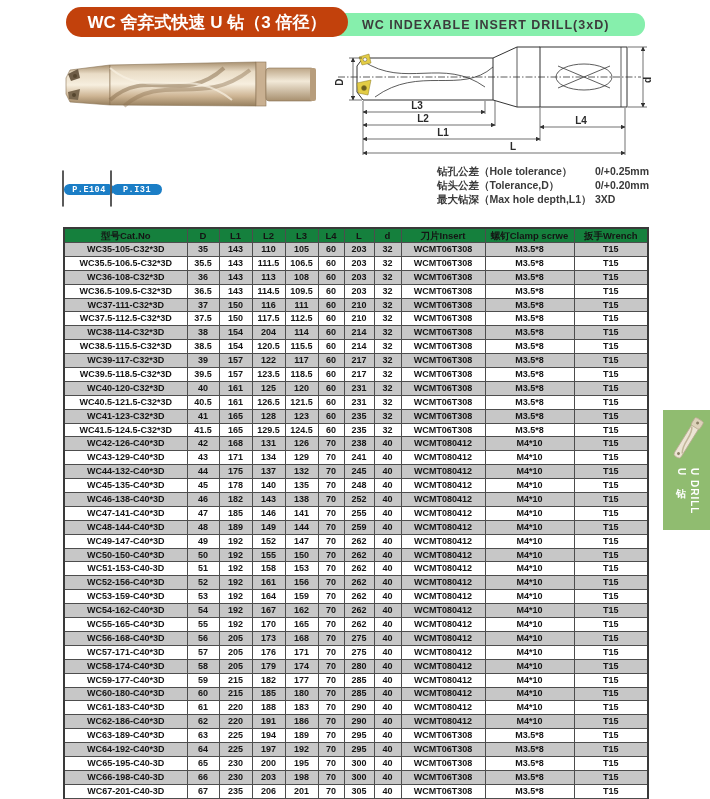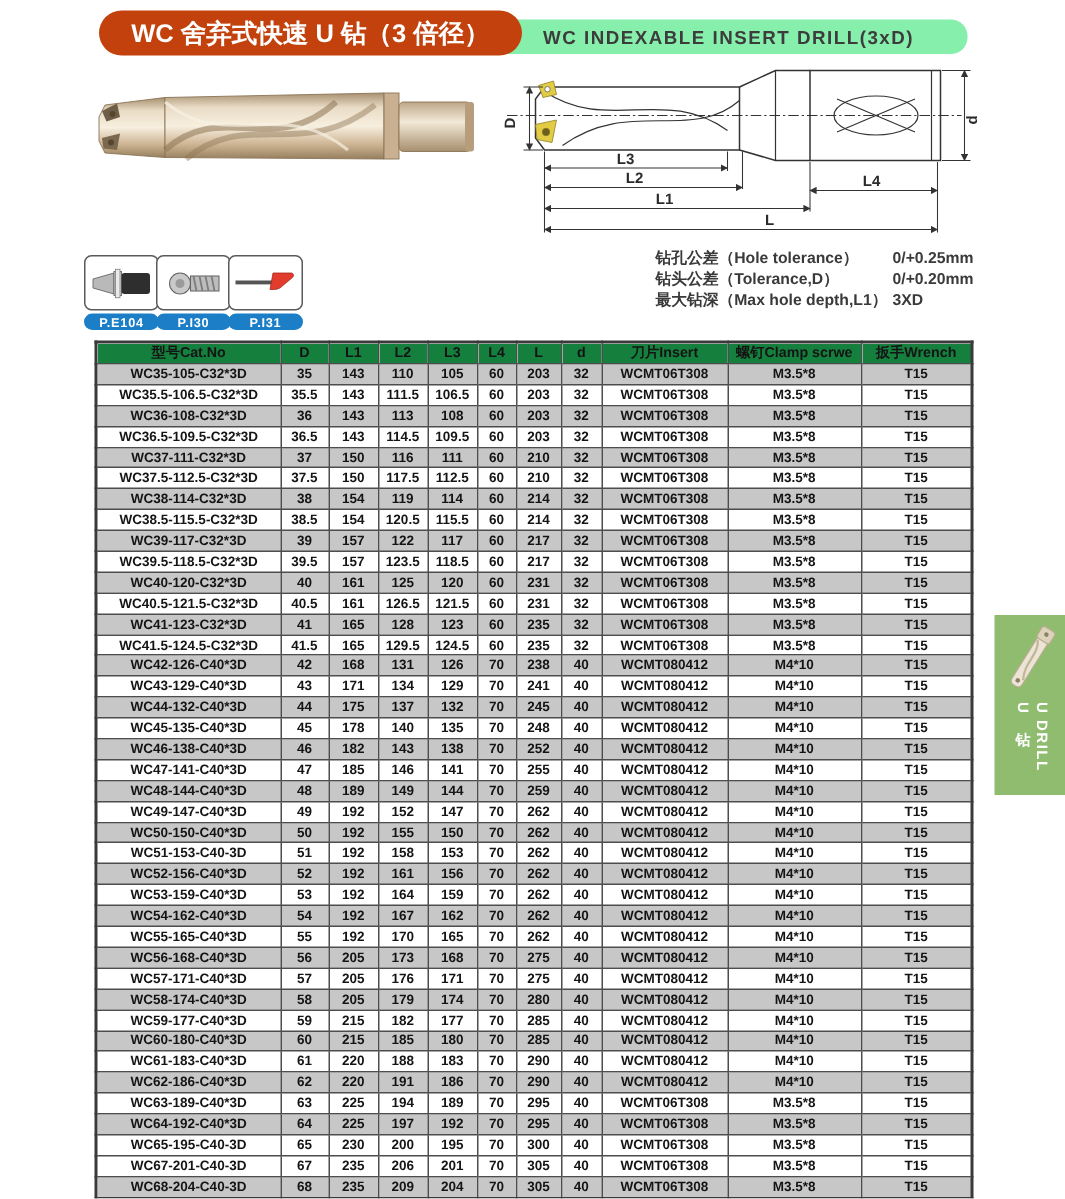--- a/index.html
+++ b/index.html
@@ -21,21 +21,21 @@
   .diagram text{font-size:10px;font-weight:bold;fill:#2b2b2b;}
 
   
   .specs{position:absolute;left:437px;top:165px;width:268px;}
   .spec-row{display:flex;align-items:baseline;height:14px;font-size:10.5px;font-weight:bold;color:#3a3a3a;}
   .spec-label{flex:0 0 158px;white-space:nowrap;}
   .spec-value{white-space:nowrap;}
 
   
   .refs{position:absolute;left:62px;top:170px;display:flex;gap:10px;}
-  .ref{width:38px;display:flex;flex-direction:column;align-items:center;}
+  .ref{width:38px;display:flex;flex-direction:row;align-items:center;font-family:Liberation Mono, monospace;}
   .ref-box{width:48px;height:35px;background:#fff;border:1.5px solid #5a5a5a;border-radius:5px;
     display:flex;align-items:center;justify-content:center;overflow:hidden;}
   .ref-label{margin-top:2px;min-width:50px;height:11px;background:#1b7ec6;border-radius:6px;
     color:#fff;font-size:8.5px;font-weight:bold;display:flex;align-items:center;justify-content:center;
     letter-spacing:.5px;}
 
   
   table.spec{position:absolute;left:63px;top:227px;width:584px;border-collapse:collapse;
     table-layout:fixed;border:2px solid #3a3a3a;}
   table.spec th,table.spec td{border:1px solid #4d4d4d;padding:0;text-align:center;
@@ -182,31 +182,20 @@
           <polygon points="2,8 16,4 16,18 2,14" fill="#b9b9b9" stroke="#666" stroke-width="0.6"></polygon>
           <rect x="16" y="3" width="5" height="16" fill="#d8d8d8" stroke="#666" stroke-width="0.6"></rect>
           <rect x="21" y="4" width="19" height="14" rx="2" fill="#2e2e2e"></rect>
           <rect x="17" y="1.5" width="3" height="19" fill="#e9e9e9" stroke="#777" stroke-width="0.5"></rect>
         </svg>
       </div>
       <div class="ref-label">P.E104</div>
     </div>
     <div class="ref">
       <div class="ref-box">
-        <svg width="40" height="20" viewBox="0 0 40 20">
-          <path d="M4,10 a7,7 0 1 1 14,0 a7,7 0 1 1 -14,0" fill="#c9c9c9" stroke="#666" stroke-width="0.7"></path>
-          <circle cx="11" cy="10" r="3" fill="#9b9b9b"></circle>
-          <rect x="18" y="5" width="19" height="10" fill="#bdbdbd" stroke="#666" stroke-width="0.7"></rect>
-          <path d="M20,5 L22,15 M24,5 L26,15 M28,5 L30,15 M32,5 L34,15" stroke="#7d7d7d" stroke-width="1.2"></path>
-        </svg>
-      </div>
-      <div class="ref-label">P.I30</div>
-    </div>
-    <div class="ref">
-      <div class="ref-box">
         <svg width="42" height="22" viewBox="0 0 42 22">
           <rect x="1" y="9" width="26" height="2.6" fill="#555"></rect>
           <path d="M26,4 L38,4 C40,4 40,6 39,7 L33,12 C31,14 29,15 27,15 L24,15 Z" fill="#e23c2c" stroke="#a32418" stroke-width="0.5"></path>
         </svg>
       </div>
       <div class="ref-label">P.I31</div>
     </div>
   </div>
 
   <table class="spec">
@@ -314,21 +303,21 @@
           <td>210</td>
           <td>32</td>
           <td>WCMT06T308</td>
           <td>M3.5*8</td>
           <td>T15</td>
         </tr>
         <tr class="odd">
           <td>WC38-114-C32*3D</td>
           <td>38</td>
           <td>154</td>
-          <td>119</td>
+          <td>204</td>
           <td>114</td>
           <td>60</td>
           <td>214</td>
           <td>32</td>
           <td>WCMT06T308</td>
           <td>M3.5*8</td>
           <td>T15</td>
         </tr>
         <tr class="even">
           <td>WC38.5-115.5-C32*3D</td>
@@ -719,20 +708,33 @@
           <td>WCMT06T308</td>
           <td>M3.5*8</td>
           <td>T15</td>
         </tr>
         <tr class="even">
           <td>WC65-195-C40-3D</td>
           <td>65</td>
           <td>230</td>
           <td>200</td>
           <td>195</td>
+          <td>70</td>
+          <td>300</td>
+          <td>40</td>
+          <td>WCMT06T308</td>
+          <td>M3.5*8</td>
+          <td>T15</td>
+        </tr>
+        <tr class="odd">
+          <td>WC66-198-C40-3D</td>
+          <td>66</td>
+          <td>230</td>
+          <td>203</td>
+          <td>198</td>
           <td>70</td>
           <td>300</td>
           <td>40</td>
           <td>WCMT06T308</td>
           <td>M3.5*8</td>
           <td>T15</td>
         </tr>
         <tr class="even">
           <td>WC67-201-C40-3D</td>
           <td>67</td>

